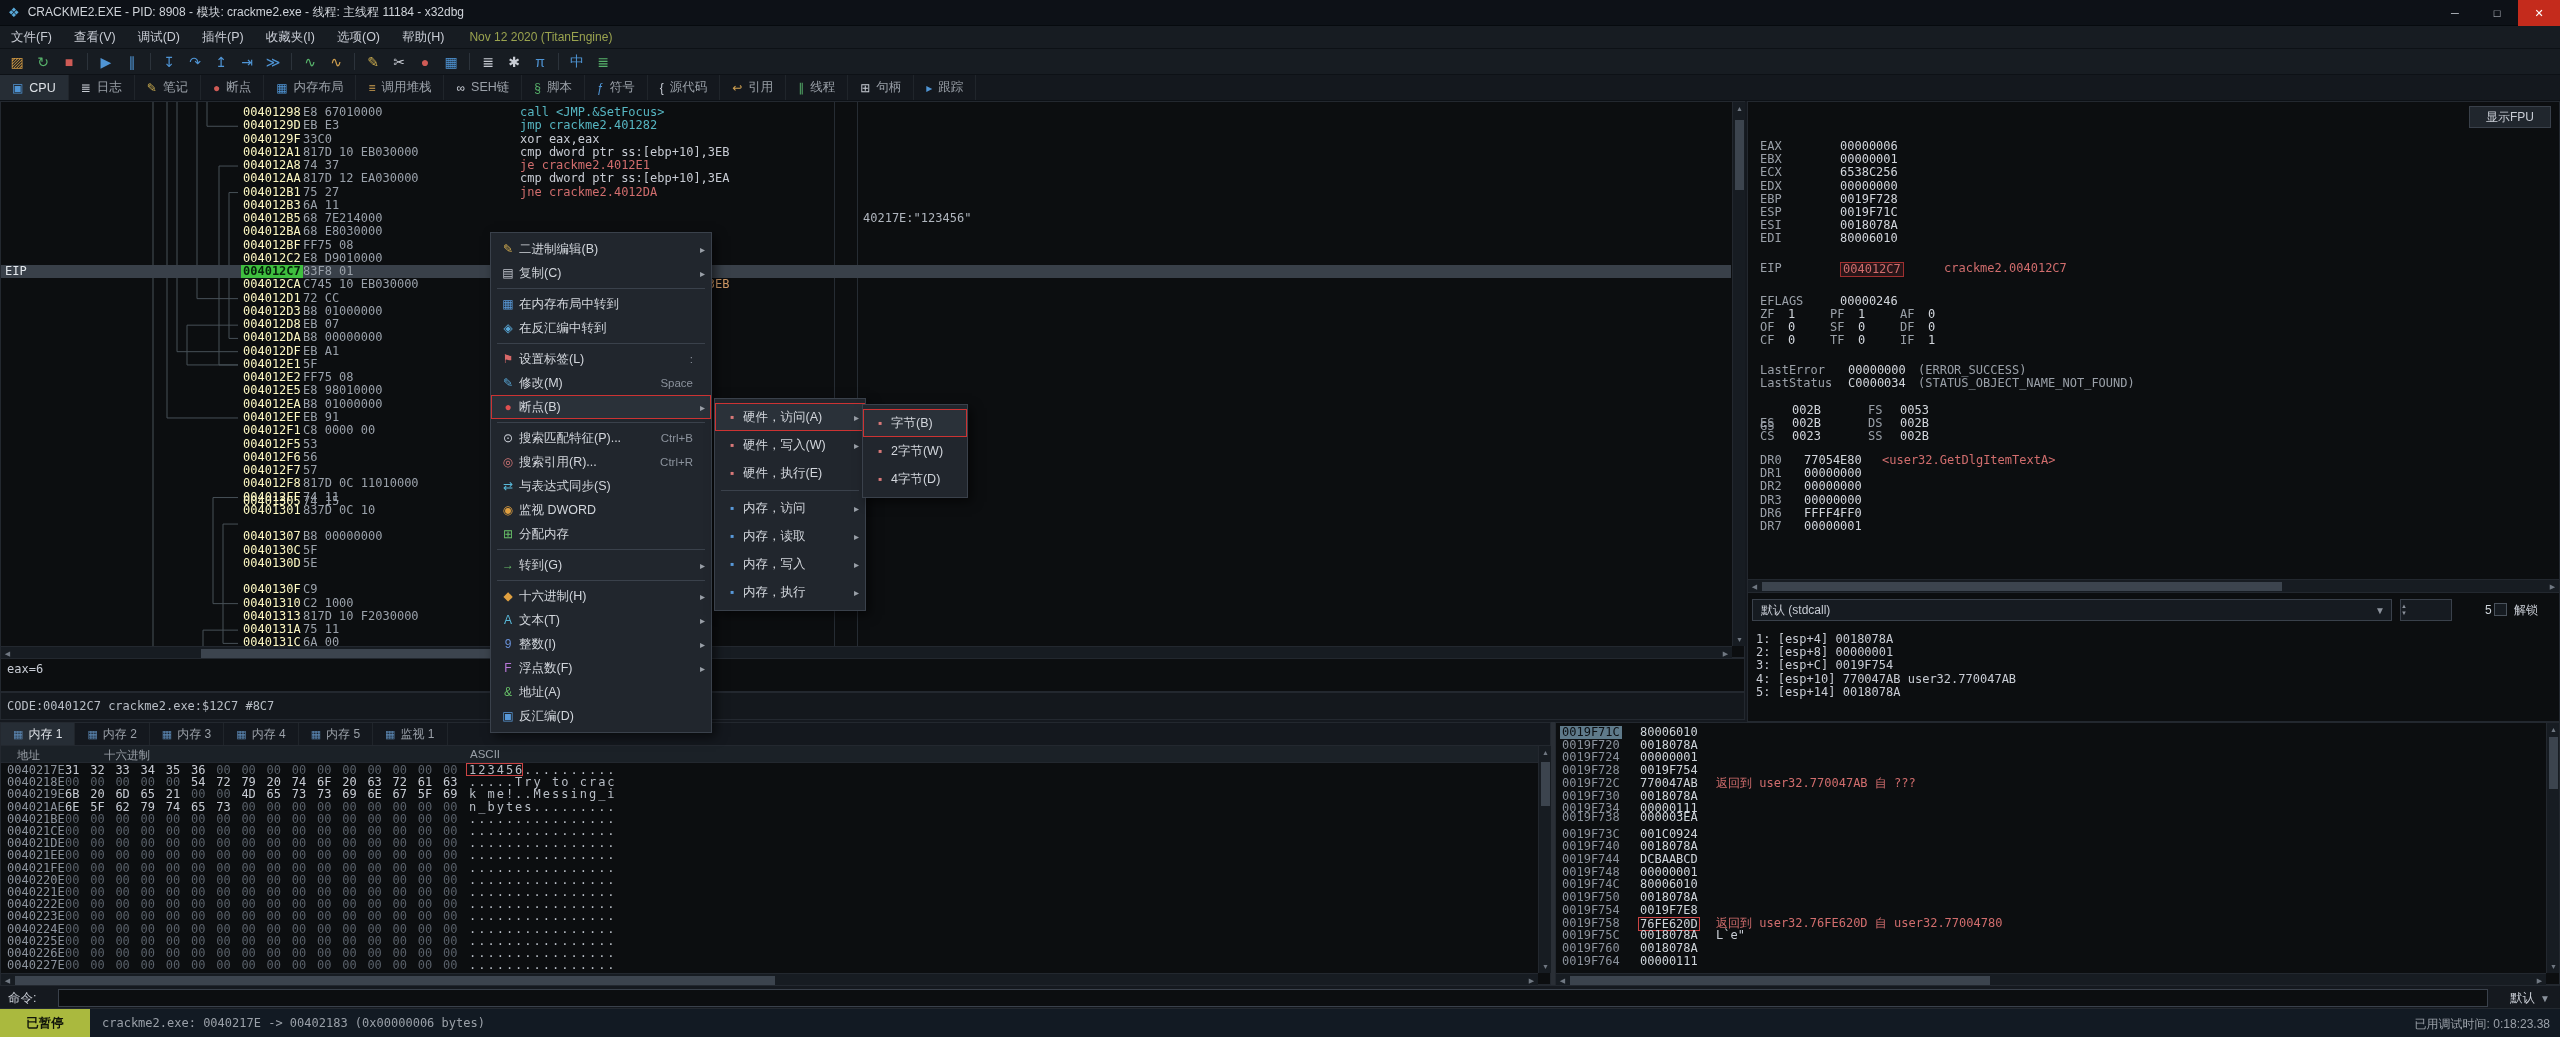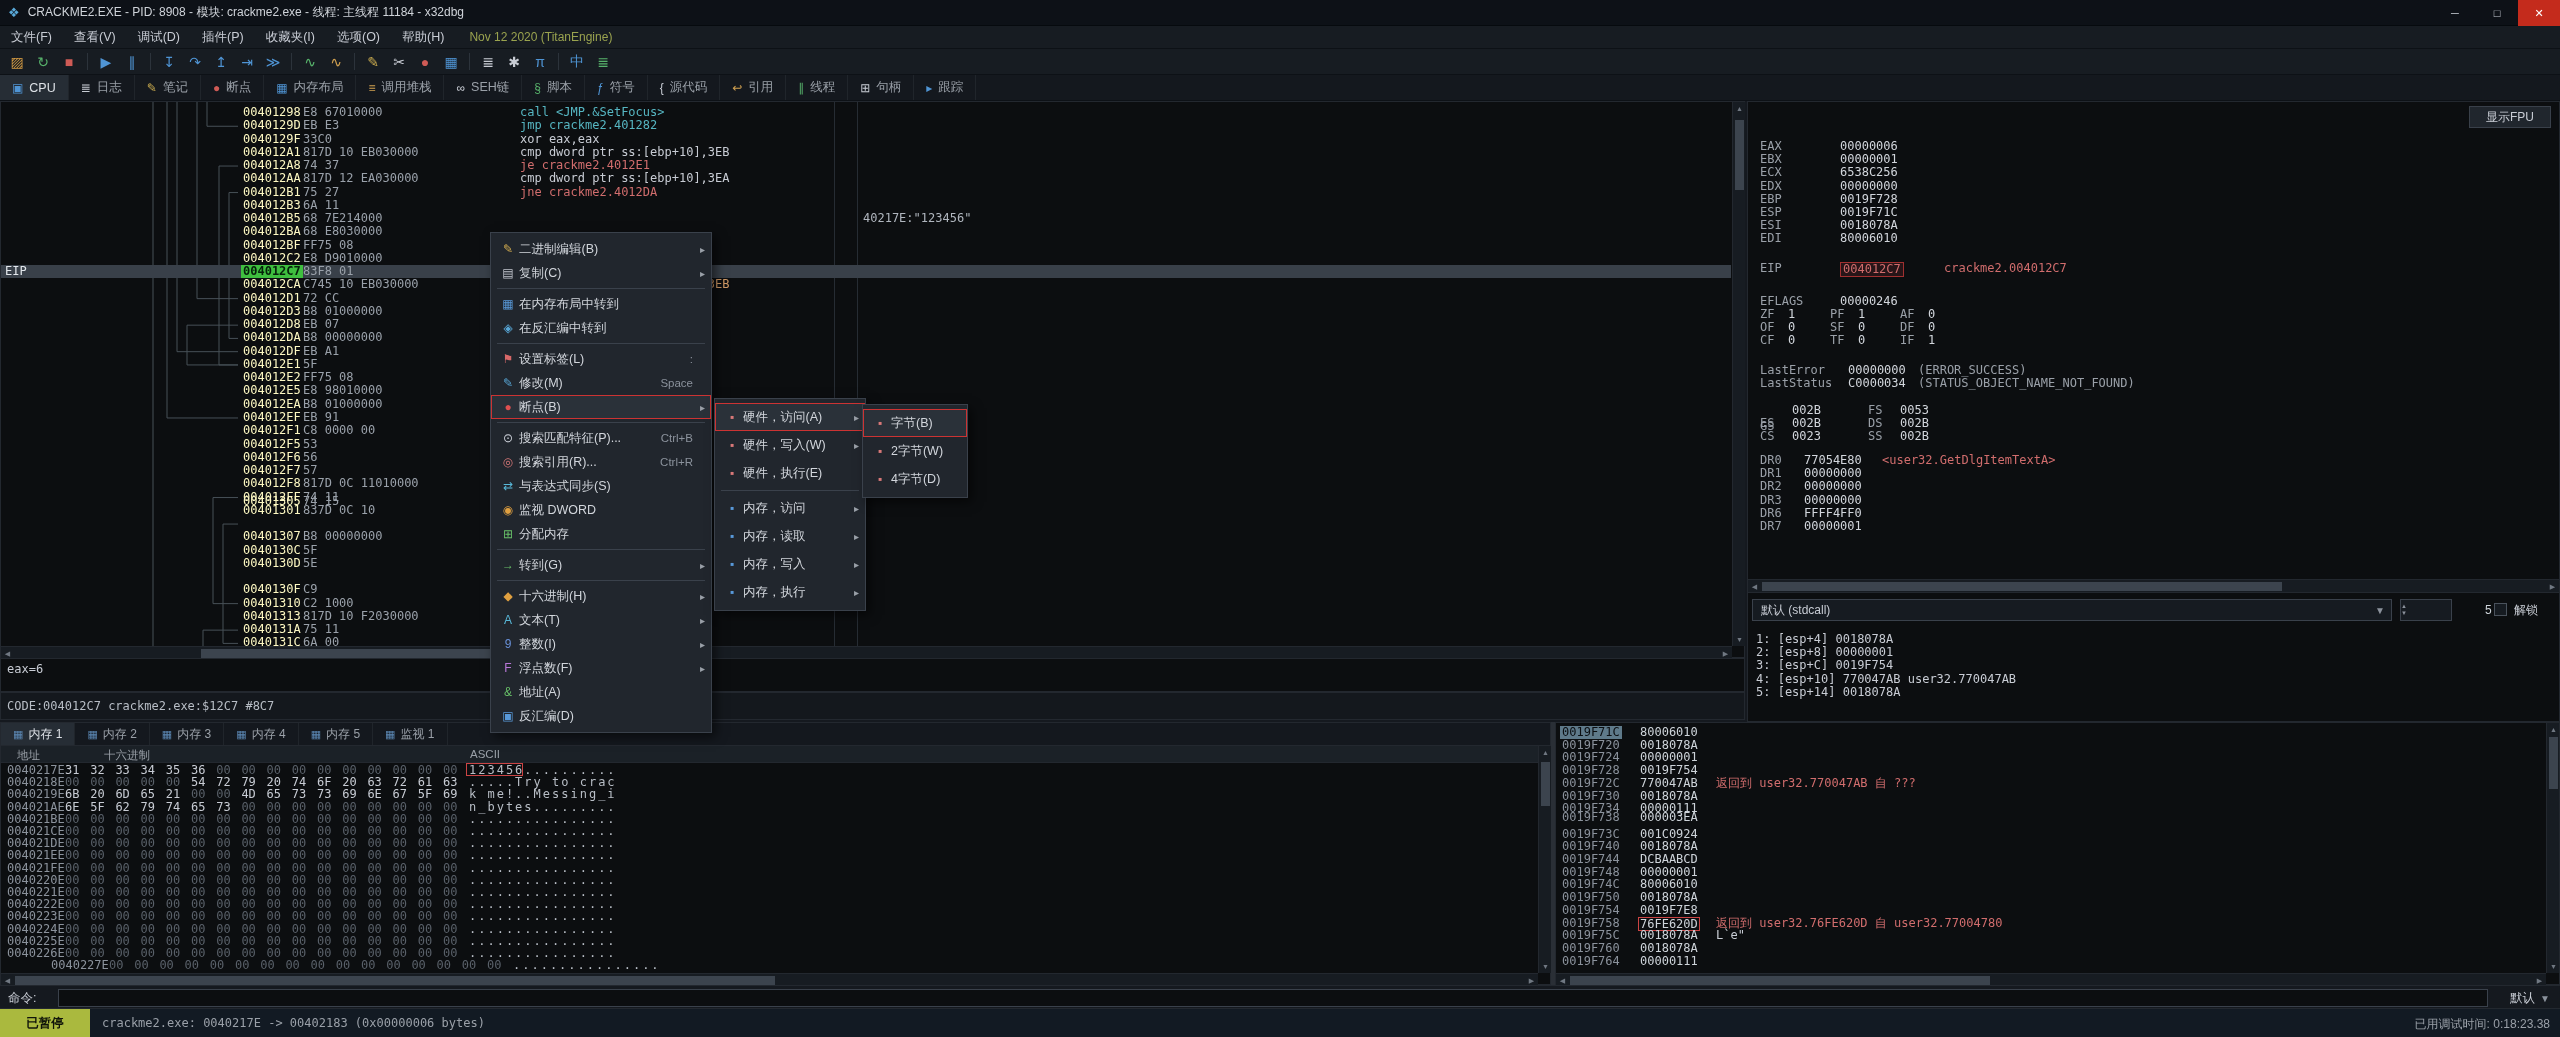--- a/index.html
+++ b/index.html
@@ -769,21 +769,21 @@
           <span class="hx dim" style="left: 265.6px;">00</span>
           <span class="hx dim" style="left: 290.8px;">00</span>
           <span class="hx dim" style="left: 316px;">00</span>
           <span class="hx dim" style="left: 341.2px;">00</span>
           <span class="hx dim" style="left: 366.4px;">00</span>
           <span class="hx dim" style="left: 391.6px;">00</span>
           <span class="hx dim" style="left: 416.8px;">00</span>
           <span class="hx dim" style="left: 442px;">00</span>
           <span class="ax">................</span>
         </div>
-        <div class="xrow" style="top: 195.2px; margin-left: 44px;">
+        <div class="xrow" style="top: 195.2px;">
           <span class="xa">0040227E</span>
           <span class="hx dim" style="left: 64px;">00</span>
           <span class="hx dim" style="left: 89.2px;">00</span>
           <span class="hx dim" style="left: 114.4px;">00</span>
           <span class="hx dim" style="left: 139.6px;">00</span>
           <span class="hx dim" style="left: 164.8px;">00</span>
           <span class="hx dim" style="left: 190px;">00</span>
           <span class="hx dim" style="left: 215.2px;">00</span>
           <span class="hx dim" style="left: 240.4px;">00</span>
           <span class="hx dim" style="left: 265.6px;">00</span>

